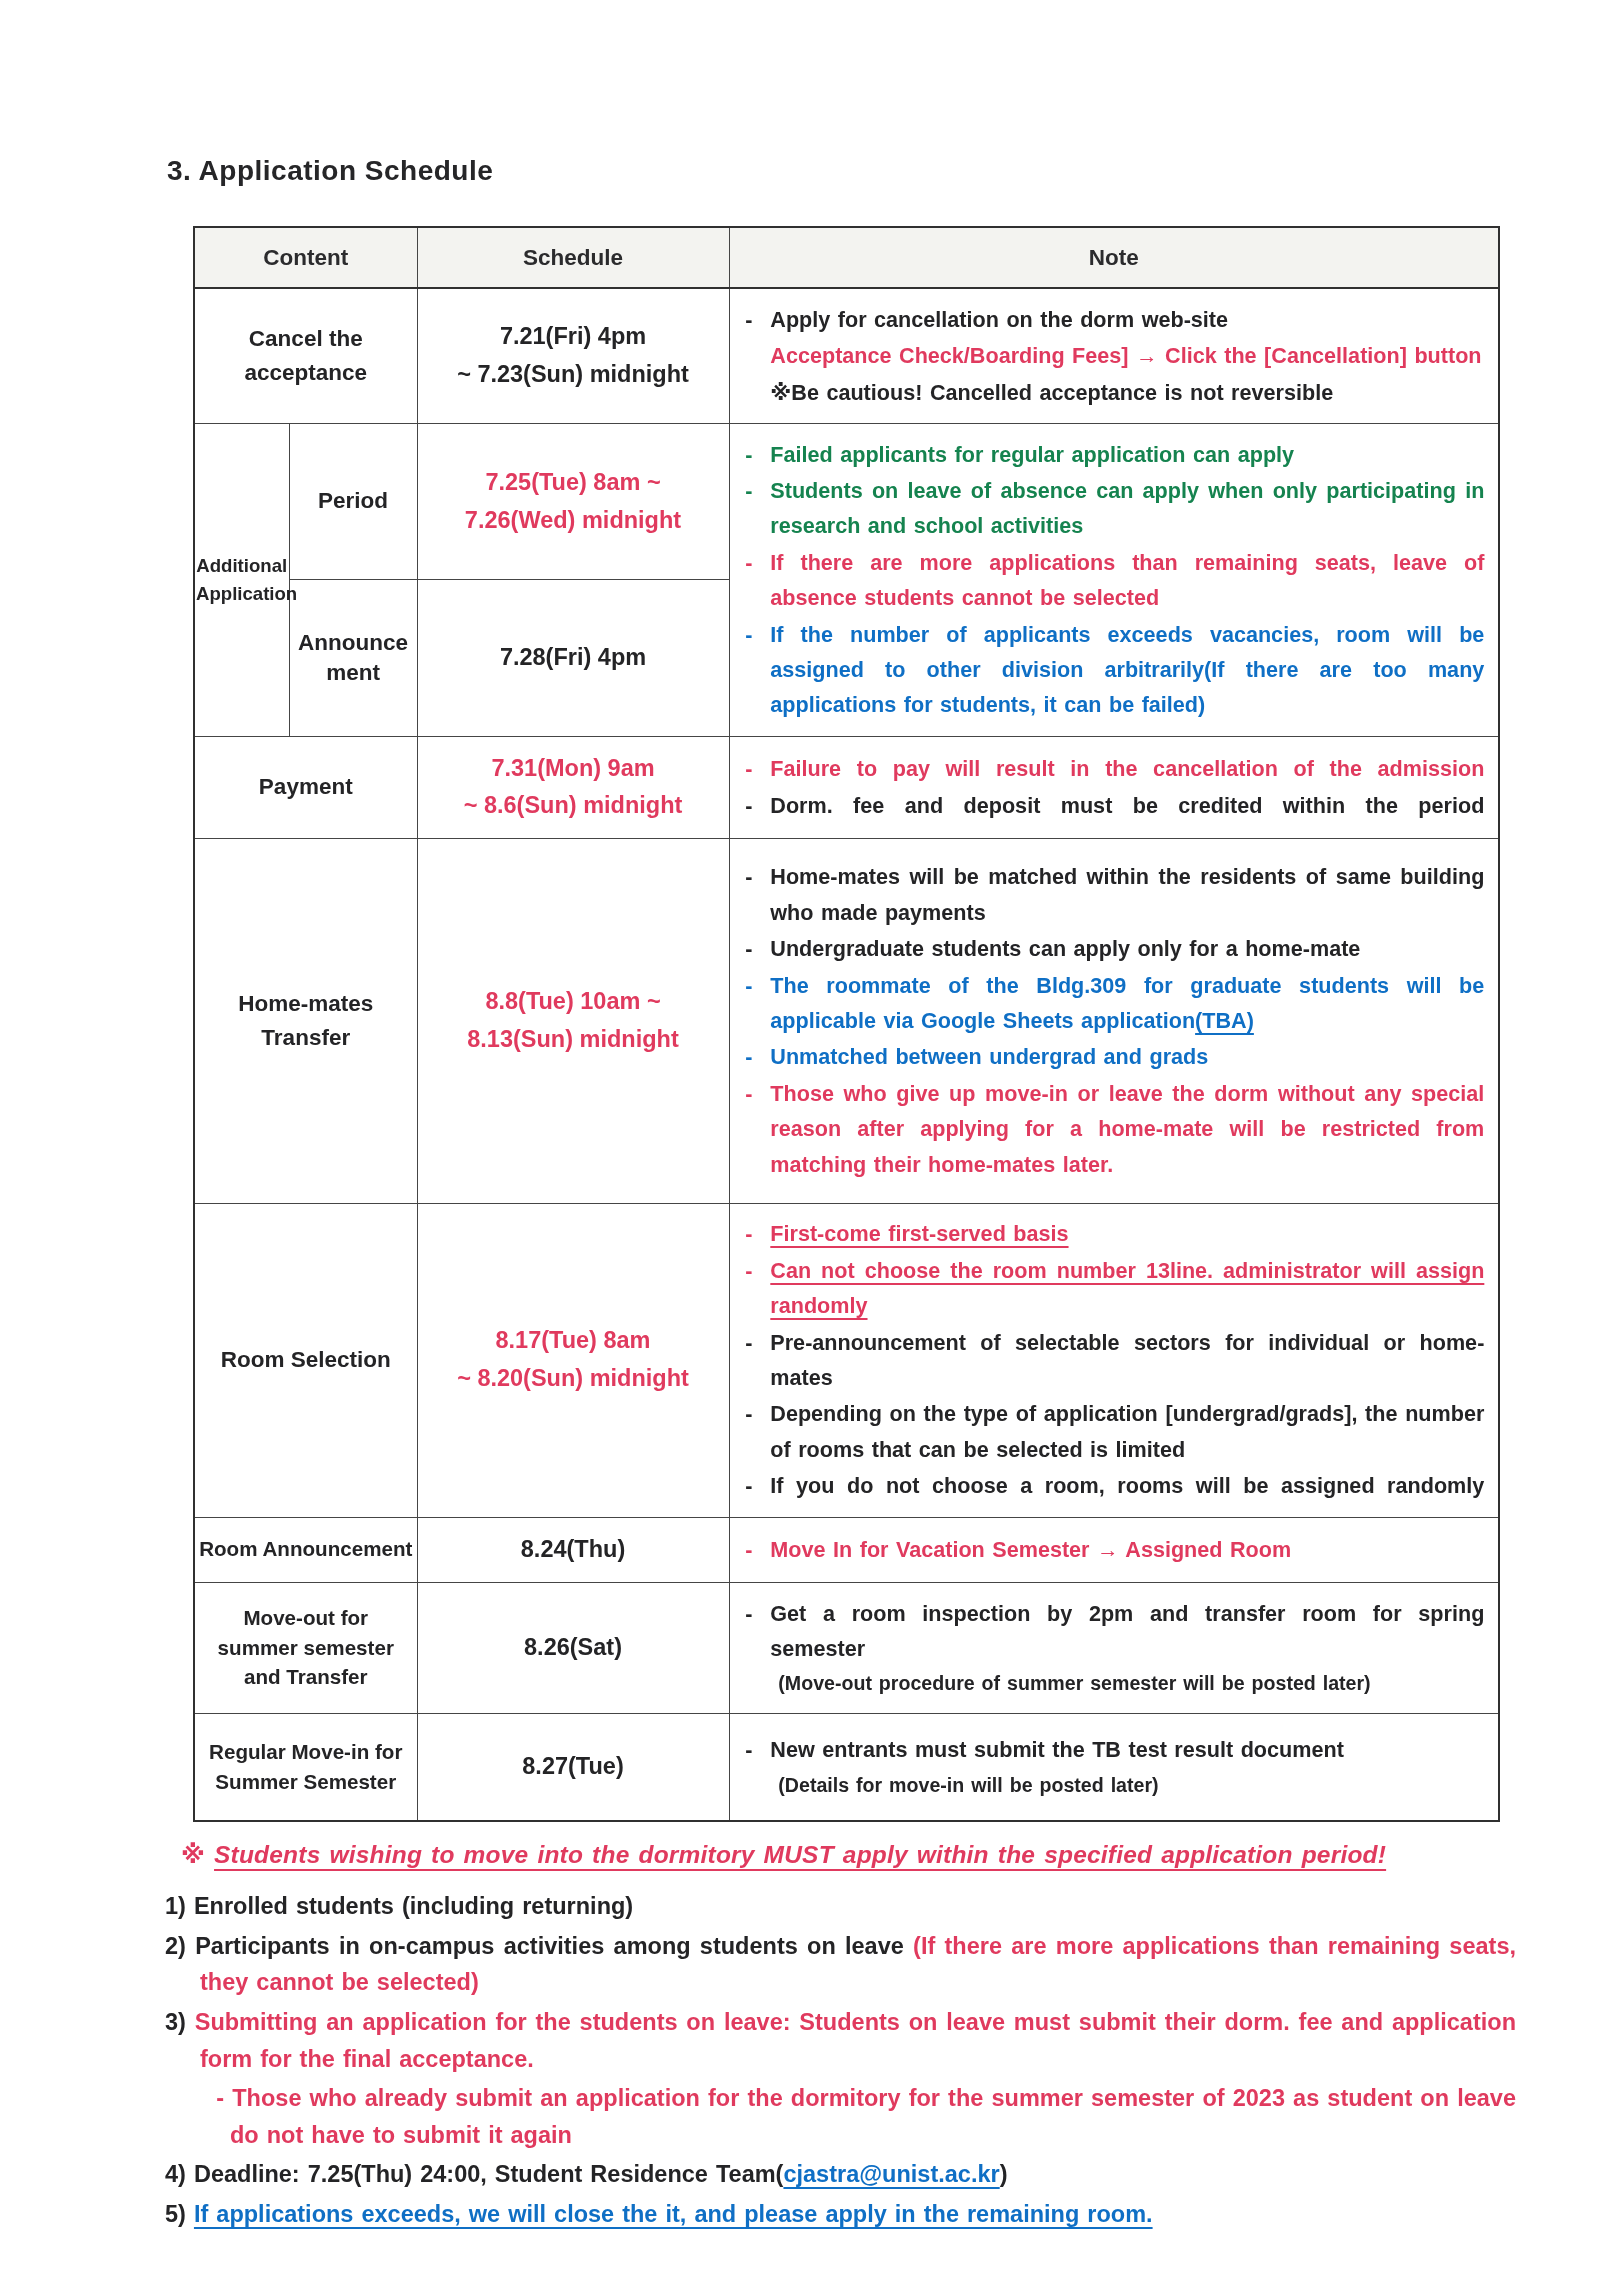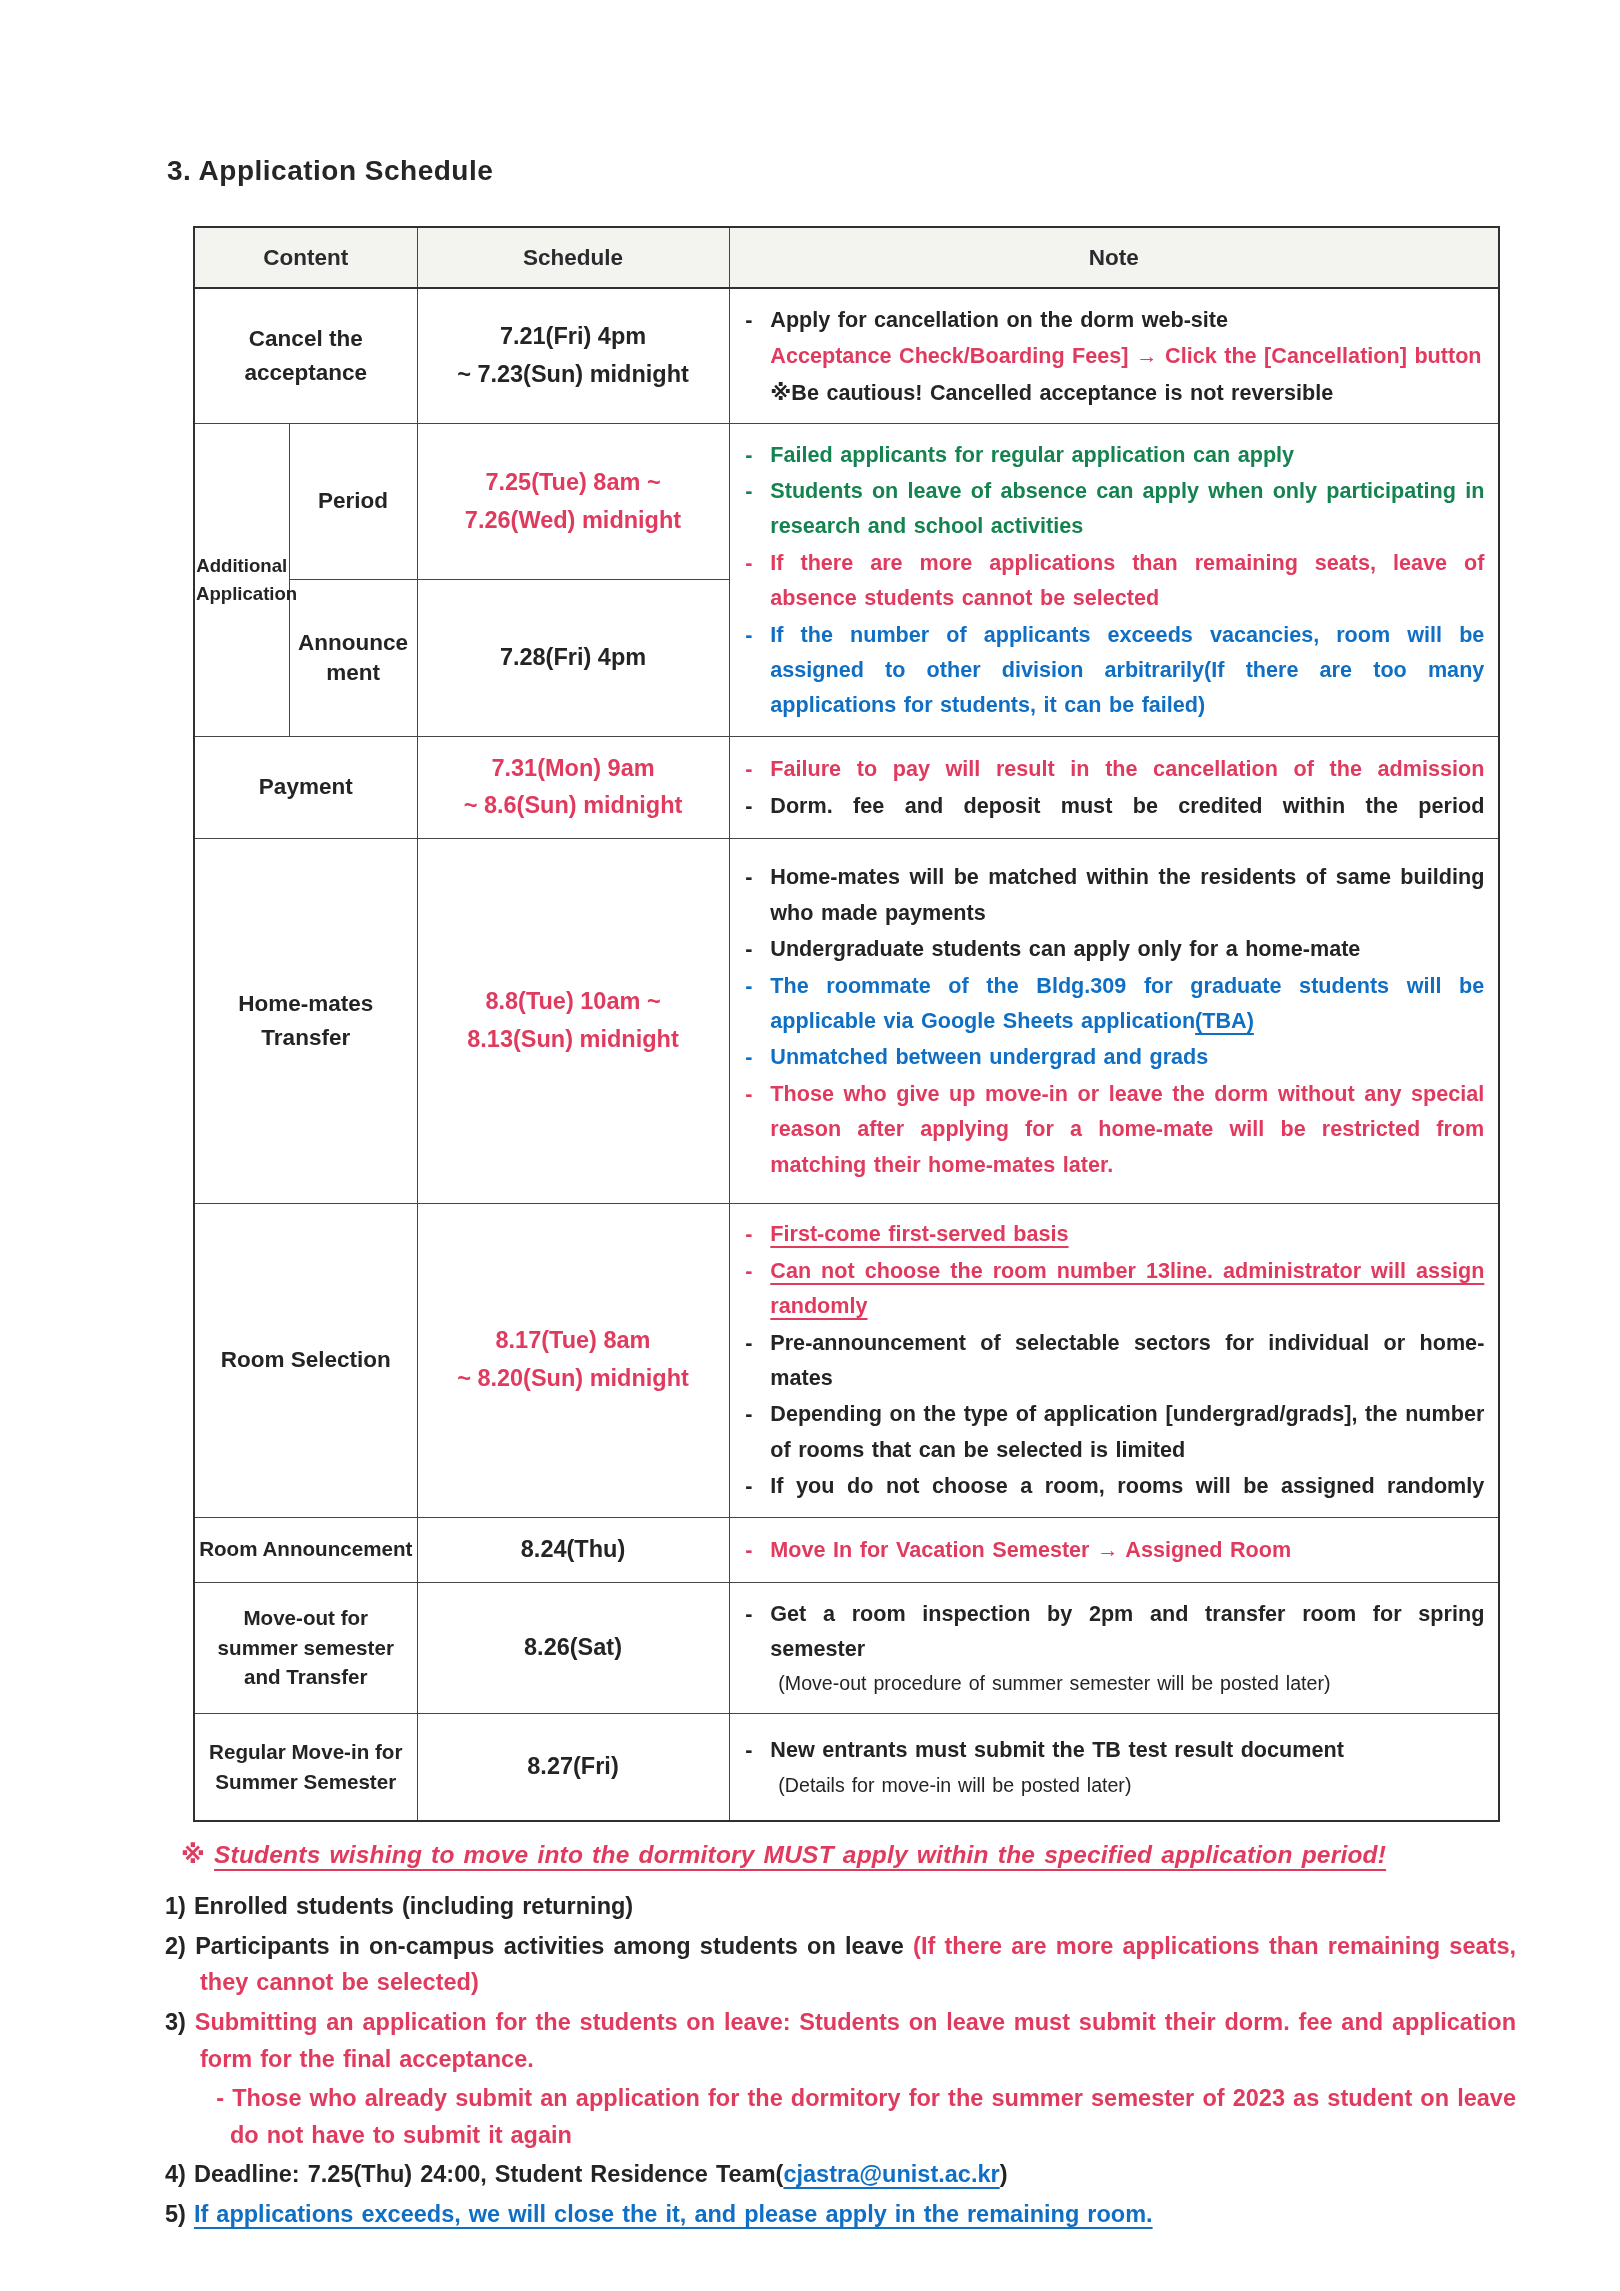--- a/index.html
+++ b/index.html
@@ -43,21 +43,21 @@
   tr[data-name="row-room-announcement"] .cell-content{font-size:20.6px;margin-top:45px;}
   tr[data-name="row-moveout-transfer"] .cell-content,
   tr[data-name="row-regular-movein"] .cell-content{font-size:20.6px;line-height:1.45;}
   .cell-schedule{font-size:23.5px;font-weight:700;text-align:center;vertical-align:middle;line-height:1.6;}
   .cell-note{vertical-align:middle;padding:11.8px 13.7px 11.8px 9.8px;}
   .note-item{
     position:relative;padding-left:31px;font-size:21.6px;font-weight:700;
     line-height:1.64;text-align:justify;word-spacing:1.5px;margin:1px 0;
   }
   .note-item>.dash{position:absolute;left:5.9px;top:0;}
-  .note-item.small{font-size:19.6px;font-weight:400;padding-left:39px;}
+  .note-item.small{font-size:19.6px;font-weight:700;padding-left:39px;}
   .note-item.stretch{text-align-last:justify;}
   .c-pink{color:var(--pink);} .c-green{color:var(--green);}
   .c-blue{color:var(--blue);} .c-black{color:var(--black);}
   .u{text-decoration:underline;text-decoration-thickness:2px;text-underline-offset:4.9px;}
   a.email-link{color:var(--blue);}
   
   .footnote{
     margin:17.6px 0 0 181px;font-size:24.5px;font-weight:700;font-style:italic;
     color:var(--pink);letter-spacing:0.2px;word-spacing:2px;
   }
@@ -208,21 +208,21 @@
               <div class="note-item c-black stretch" data-name="note-item"><span class="dash" data-name="note-dash">-</span><span data-name="note-text">Get a room inspection by 2pm and transfer room for spring semester</span></div>
               <div class="note-item c-black small" data-name="note-item"><span data-name="note-text">(Move-out procedure of summer semester will be posted later)</span></div>
             </td>
           </tr>
           <tr data-name="row-regular-movein">
             <td class="cell-content" data-name="content-cell" colspan="2">
               <div data-name="content-line">Regular Move-in for</div>
               <div data-name="content-line">Summer Semester</div>
             </td>
             <td class="cell-schedule c-black" data-name="schedule-cell">
-              <div data-name="schedule-line">8.27(Fri)</div>
+              <div data-name="schedule-line">8.27(Tue)</div>
             </td>
             <td class="cell-note" data-name="note-cell">
               <div class="note-item c-black" data-name="note-item"><span class="dash" data-name="note-dash">-</span><span data-name="note-text">New entrants must submit the TB test result document</span></div>
               <div class="note-item c-black small" data-name="note-item"><span data-name="note-text">(Details for move-in will be posted later)</span></div>
             </td>
           </tr>
         </tbody>
     </table>
 
     <p class="footnote" data-name="application-period-footnote"><span data-name="footnote-marker">※</span> <span class="fn-text" data-name="footnote-text">Students wishing to move into the dormitory MUST apply within the specified application period!</span></p>

